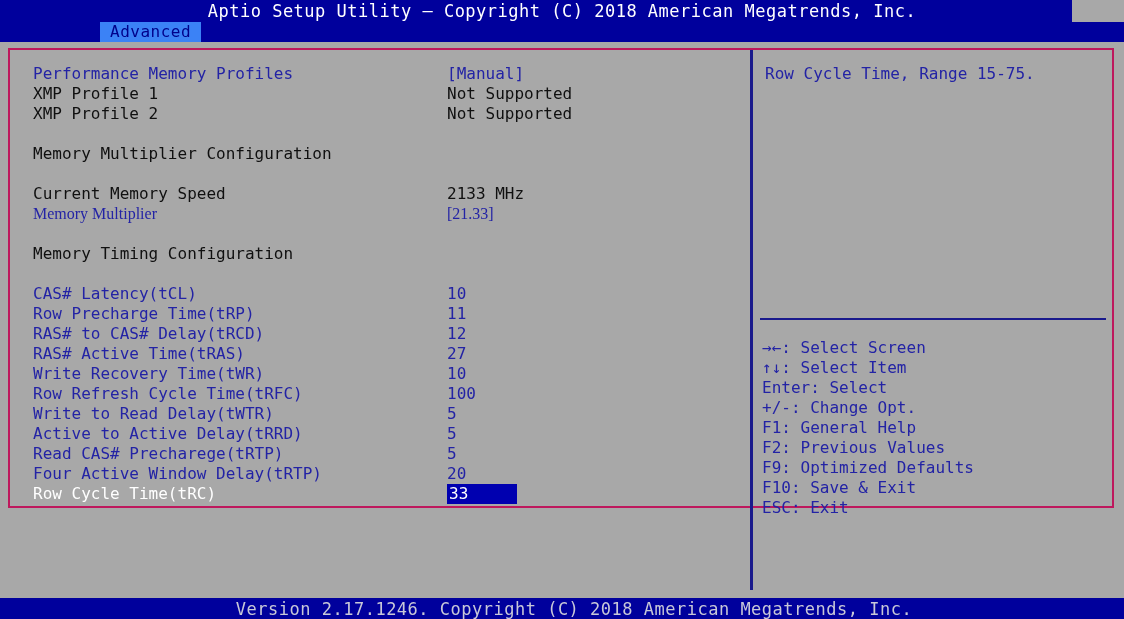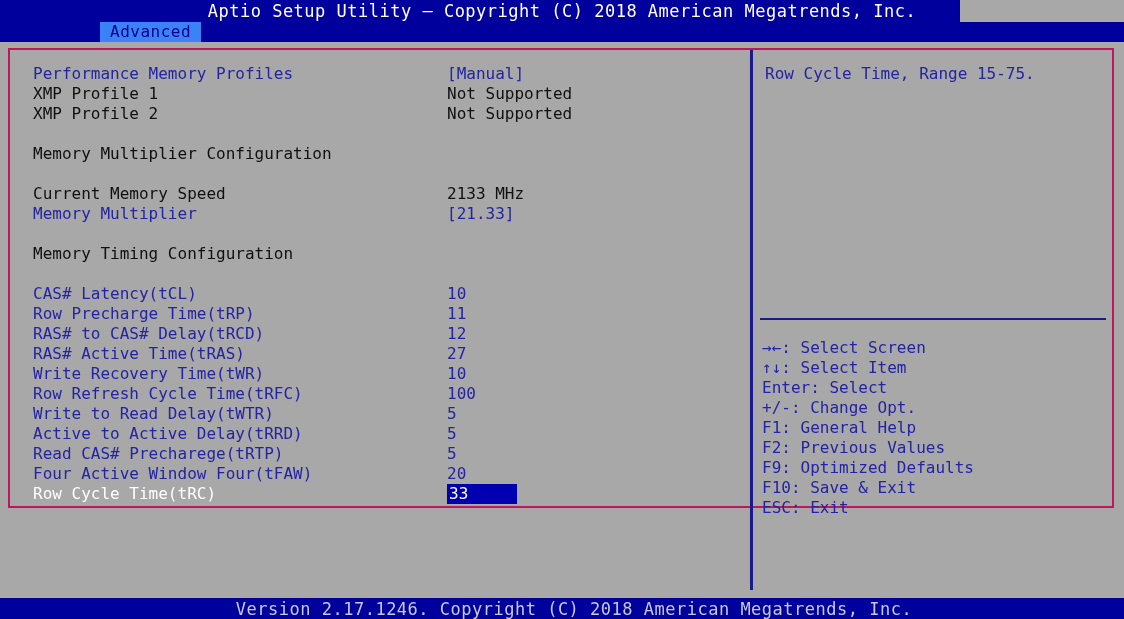--- a/index.html
+++ b/index.html
@@ -16,21 +16,21 @@
     height: 619px;
     background: #a8a8a8;
     overflow: hidden;
     font-family: "DejaVu Sans Mono", "Liberation Mono", monospace;
   }
 
   
   #titlebar {
     position: absolute;
     left: 0; top: 0;
-    width: 960px; height: 22px;
+    width: 1072px; height: 22px;
     background: #00009c;
   }
   #title-text {
     position: absolute;
     left: 0; top: 1px;
     width: 1124px;
     text-align: center;
     color: #ffffff;
     font-size: 17px;
     letter-spacing: 0.5px;
@@ -187,32 +187,32 @@
 
   <div id="body-area">
     <div id="panel">
 
       <div id="options">
           <div class="opt-row" style="top: 14px;"><span class="opt-label c-blue">Performance Memory Profiles</span><span class="opt-value c-blue">[Manual]</span></div>
           <div class="opt-row" style="top: 34px;"><span class="opt-label c-black">XMP Profile 1</span><span class="opt-value c-black">Not Supported</span></div>
           <div class="opt-row" style="top: 54px;"><span class="opt-label c-black">XMP Profile 2</span><span class="opt-value c-black">Not Supported</span></div>
           <div class="opt-row" style="top: 94px;"><span class="opt-label c-black">Memory Multiplier Configuration</span></div>
           <div class="opt-row" style="top: 134px;"><span class="opt-label c-black">Current Memory Speed</span><span class="opt-value c-black">2133 MHz</span></div>
-          <div class="opt-row" style="top: 154px;"><span class="opt-label c-blue">Memory Multiplier</span><span class="opt-value c-blue">[21.33]</span></div>
+          <div class="opt-row" style="top: 154px; font-family: Liberation Serif, serif;"><span class="opt-label c-blue">Memory Multiplier</span><span class="opt-value c-blue">[21.33]</span></div>
           <div class="opt-row" style="top: 194px;"><span class="opt-label c-black">Memory Timing Configuration</span></div>
           <div class="opt-row" style="top: 234px;"><span class="opt-label c-blue">CAS# Latency(tCL)</span><span class="opt-value c-blue">10</span></div>
           <div class="opt-row" style="top: 254px;"><span class="opt-label c-blue">Row Precharge Time(tRP)</span><span class="opt-value c-blue">11</span></div>
           <div class="opt-row" style="top: 274px;"><span class="opt-label c-blue">RAS# to CAS# Delay(tRCD)</span><span class="opt-value c-blue">12</span></div>
           <div class="opt-row" style="top: 294px;"><span class="opt-label c-blue">RAS# Active Time(tRAS)</span><span class="opt-value c-blue">27</span></div>
           <div class="opt-row" style="top: 314px;"><span class="opt-label c-blue">Write Recovery Time(tWR)</span><span class="opt-value c-blue">10</span></div>
           <div class="opt-row" style="top: 334px;"><span class="opt-label c-blue">Row Refresh Cycle Time(tRFC)</span><span class="opt-value c-blue">100</span></div>
           <div class="opt-row" style="top: 354px;"><span class="opt-label c-blue">Write to Read Delay(tWTR)</span><span class="opt-value c-blue">5</span></div>
           <div class="opt-row" style="top: 374px;"><span class="opt-label c-blue">Active to Active Delay(tRRD)</span><span class="opt-value c-blue">5</span></div>
           <div class="opt-row" style="top: 394px;"><span class="opt-label c-blue">Read CAS# Precharege(tRTP)</span><span class="opt-value c-blue">5</span></div>
-          <div class="opt-row" style="top: 414px;"><span class="opt-label c-blue">Four Active Window Four(tFAW)</span><span class="opt-value c-blue">20</span></div>
+          <div class="opt-row" style="top: 414px;"><span class="opt-label c-blue">Four Active Window Delay(tRTP)</span><span class="opt-value c-blue">20</span></div>
           <div class="opt-row" style="top: 434px;"><span class="opt-label c-white">Row Cycle Time(tRC)</span><span class="opt-value c-white highlight">33</span></div>
         </div>
 
       <div id="divider"></div>
 
       <div id="help">
         <div id="help-text">Row Cycle Time, Range 15-75.</div>
         <div id="help-sep"></div>
         <div id="keylegend">
             <div class="key-row"><span>→←</span><span>: </span><span>Select Screen</span></div>

